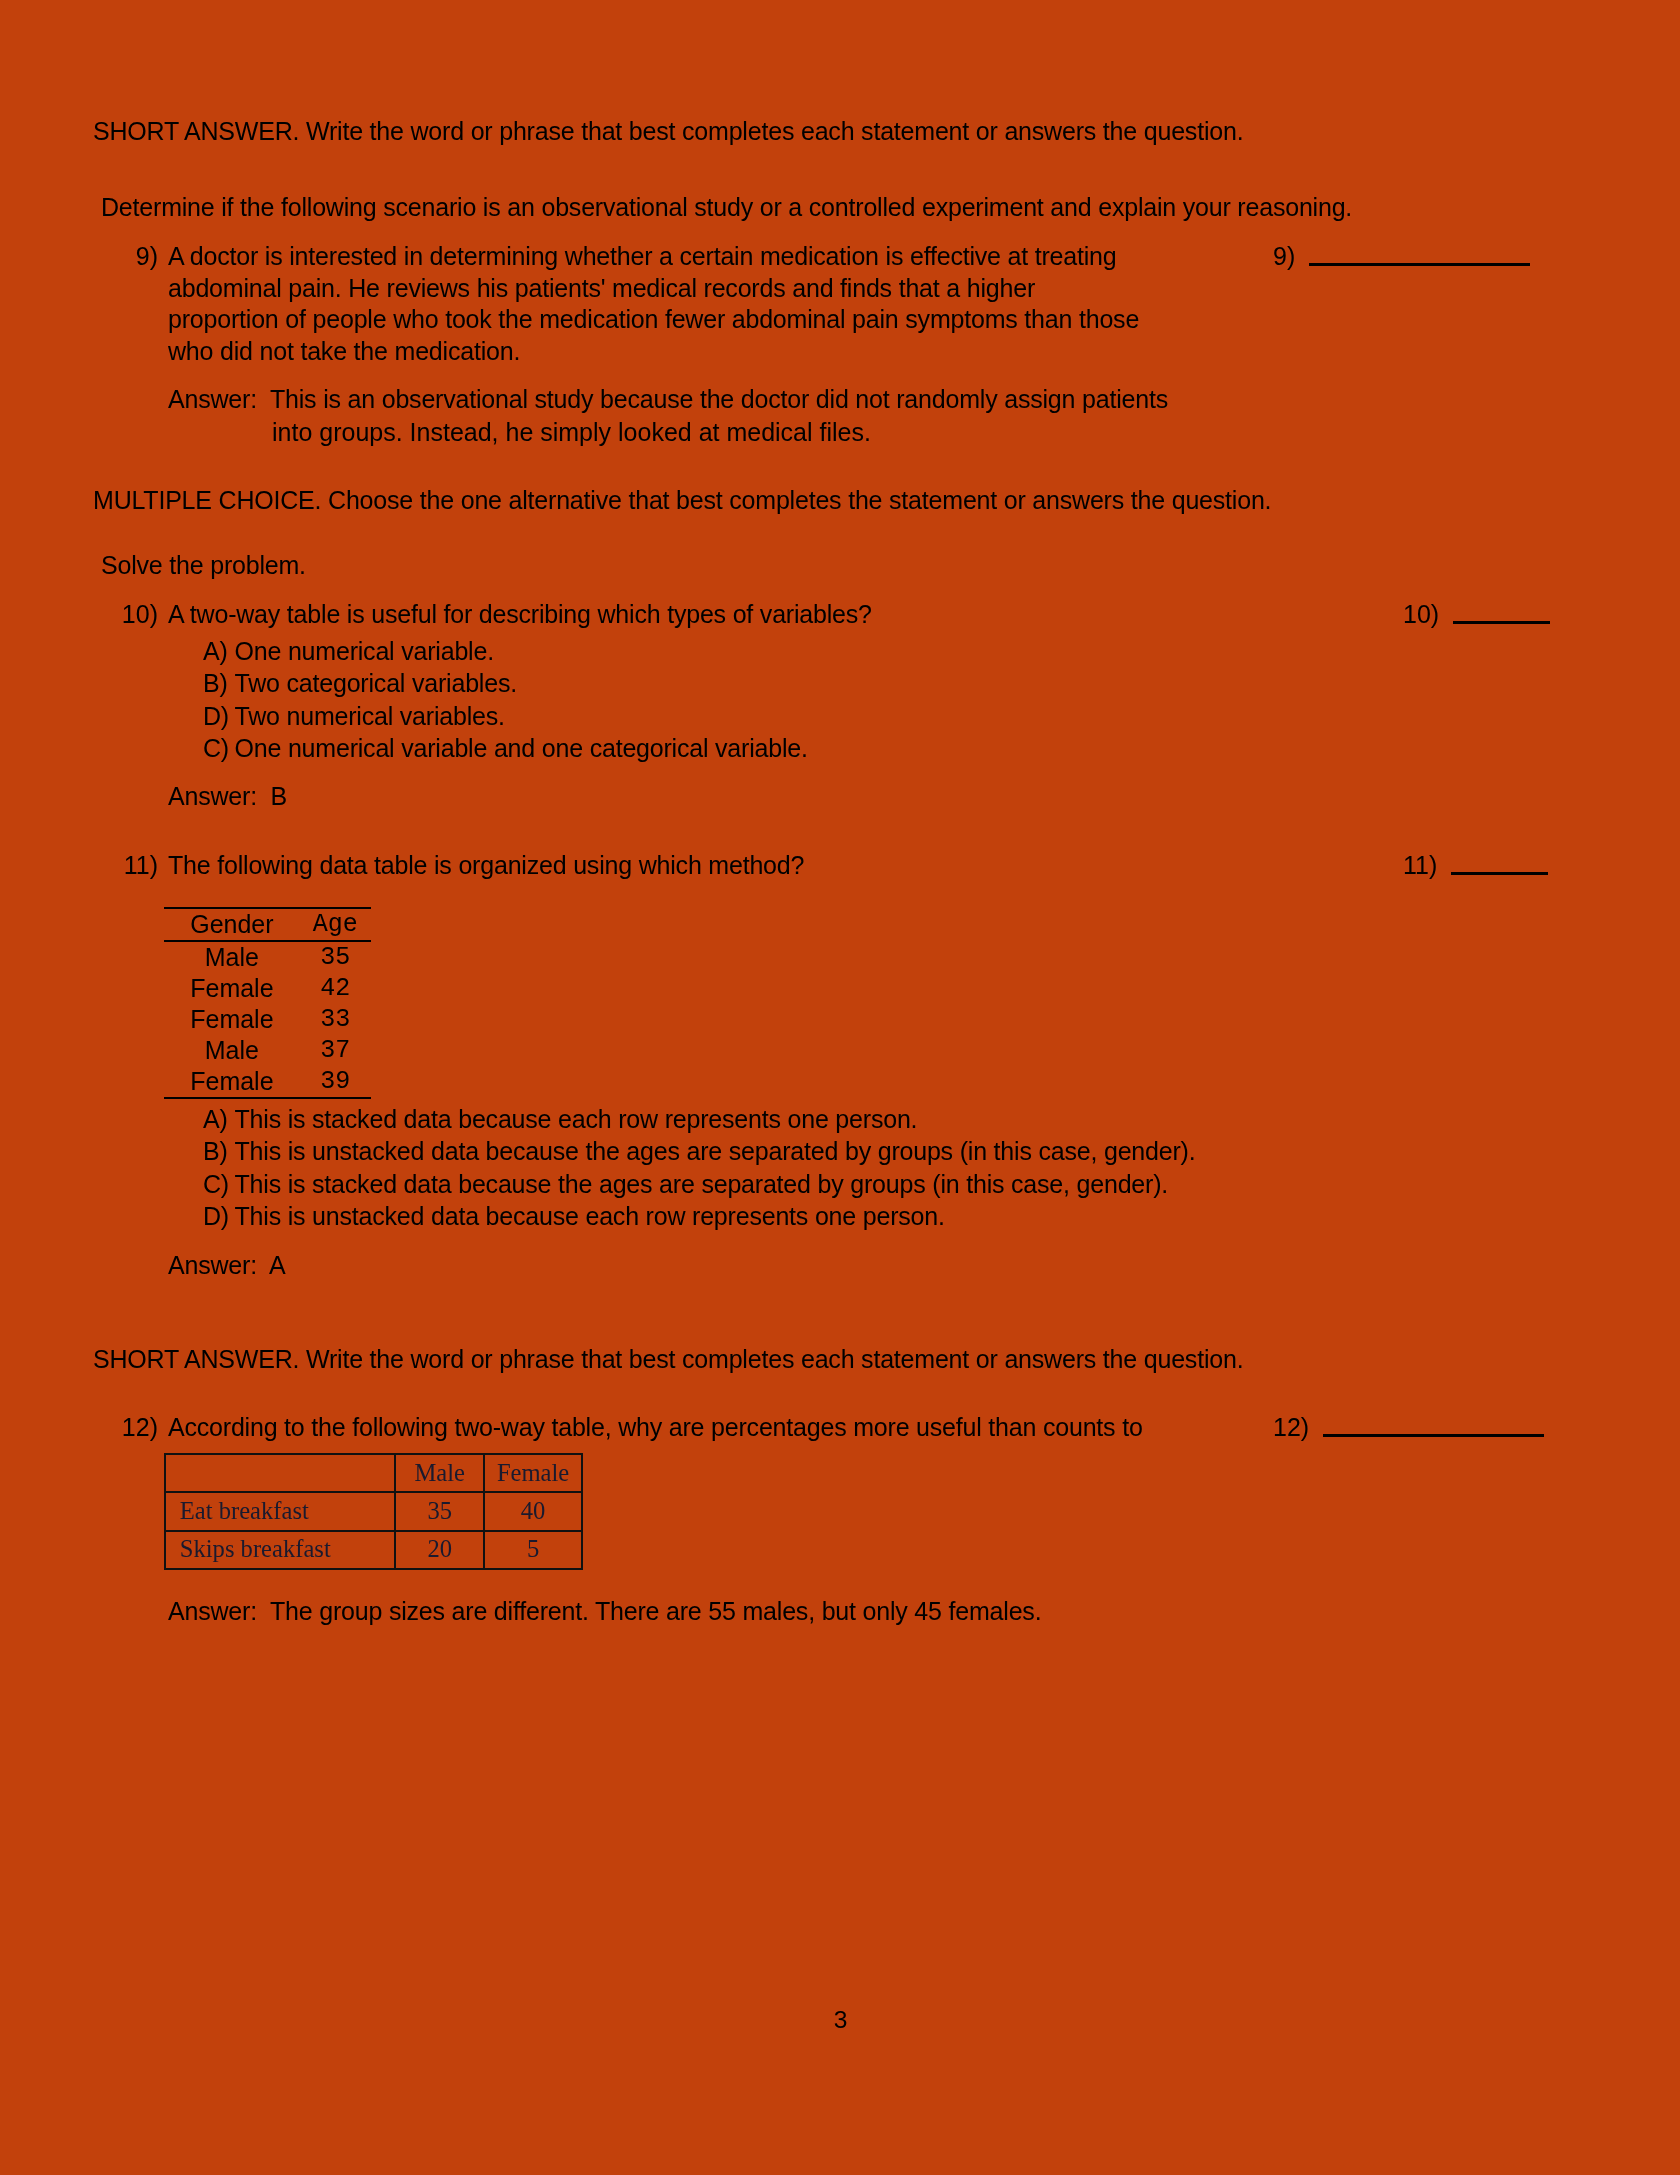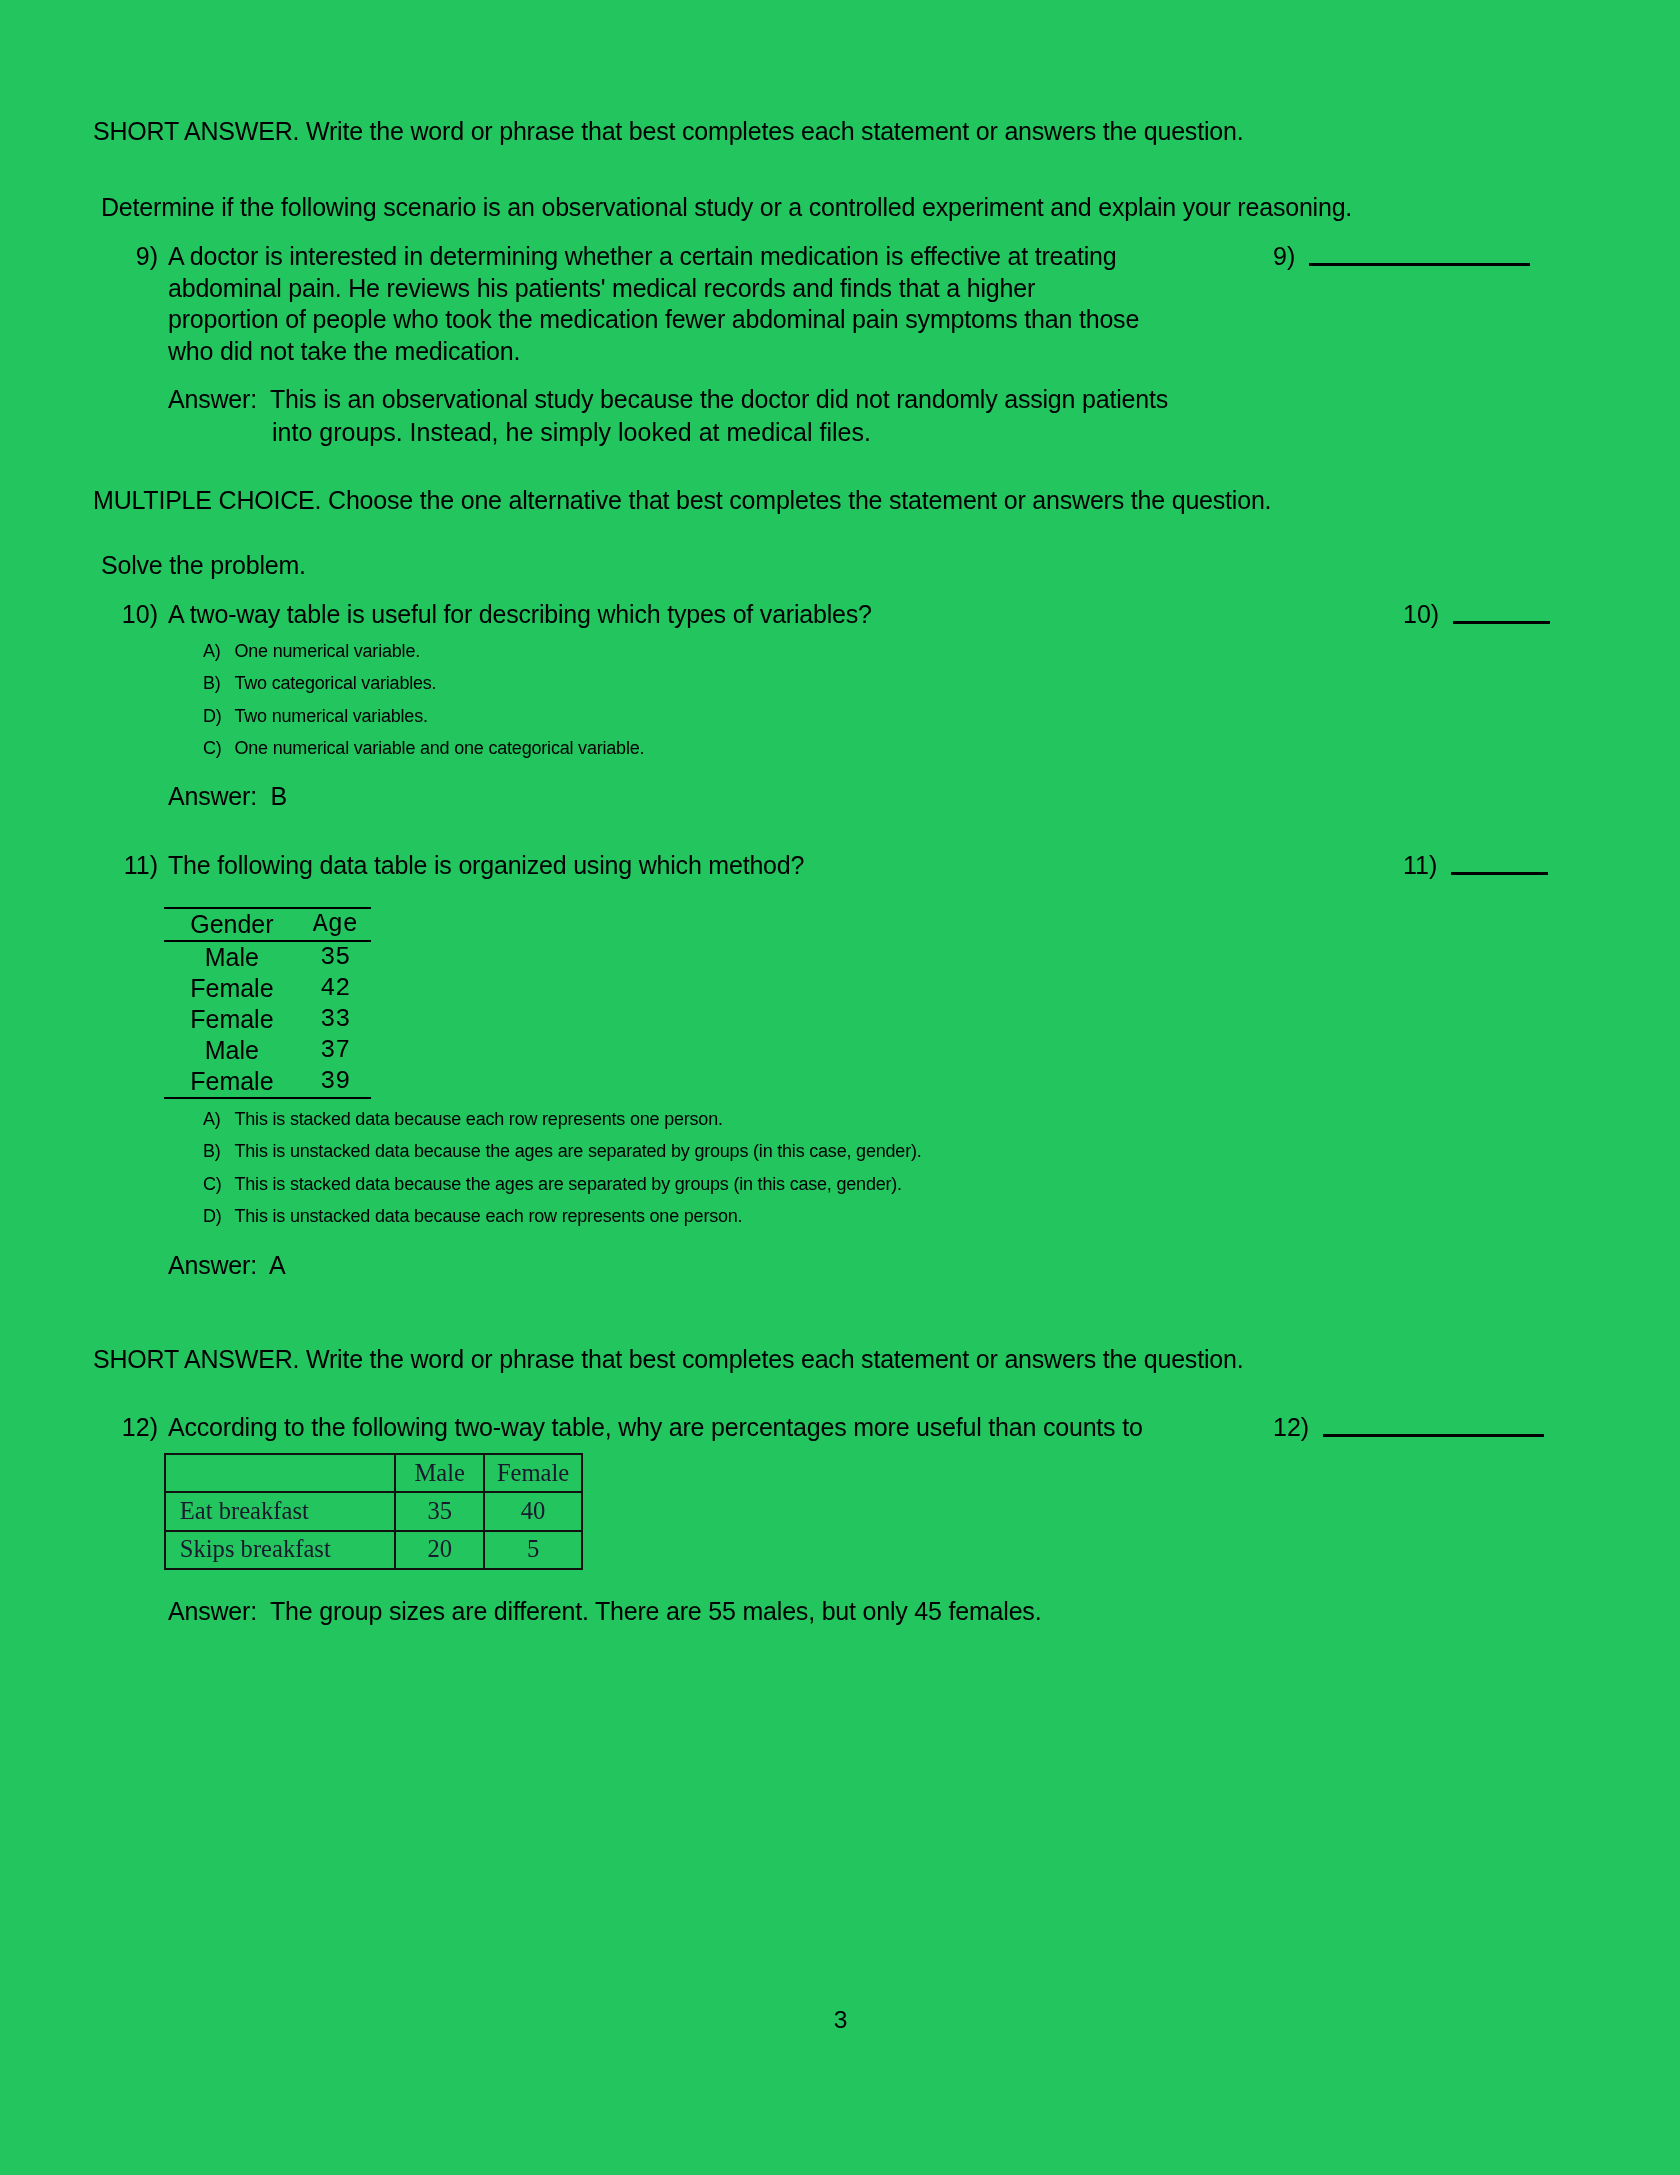--- a/index.html
+++ b/index.html
@@ -8,21 +8,21 @@
     background: #ffffff;
   }
   body {
     font-family: "Liberation Sans", sans-serif;
     color: #000000;
   }
   .page {
     position: relative;
     width: 1681px;
     height: 2175px;
-    background: #22c55e;
+    background: #c2410c;
     box-sizing: border-box;
     padding: 10px;
     overflow: hidden;
   }
   .content {
     position: absolute;
     left: 93px;
     top: 116px;
     width: 1478px;
   }
@@ -90,21 +90,21 @@
   }
   .blank-long  { width: 221px; }
   .blank-short { width: 97px; }
 
   
   .choices {
     margin-top: 3.9px;
     margin-left: 35px;
   }
   .choice {
-    font-size: 18px;
+    font-size: 25px;
     line-height: 32.5px;
     letter-spacing: -0.2px;
     white-space: nowrap;
   }
   .choice .lbl { display: inline-block; width: 31.5px; }
 
   
   .answer {
     font-size: 25px;
     line-height: 32.5px;

